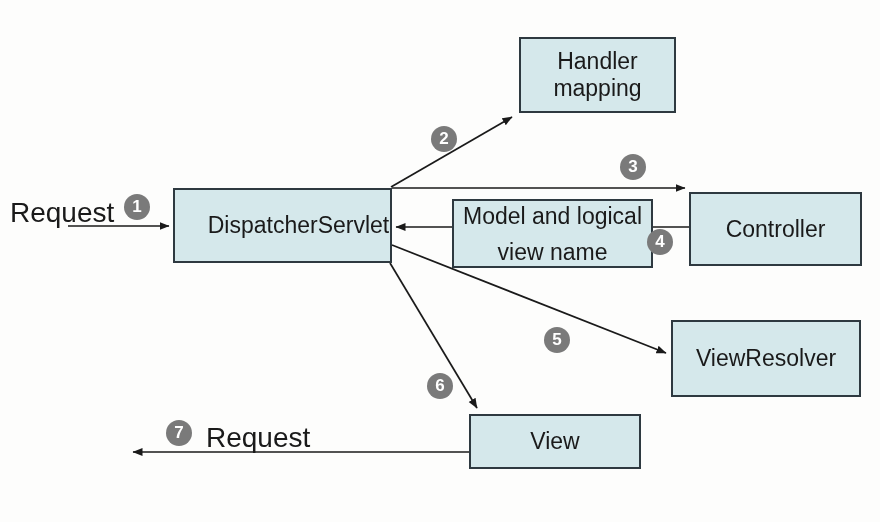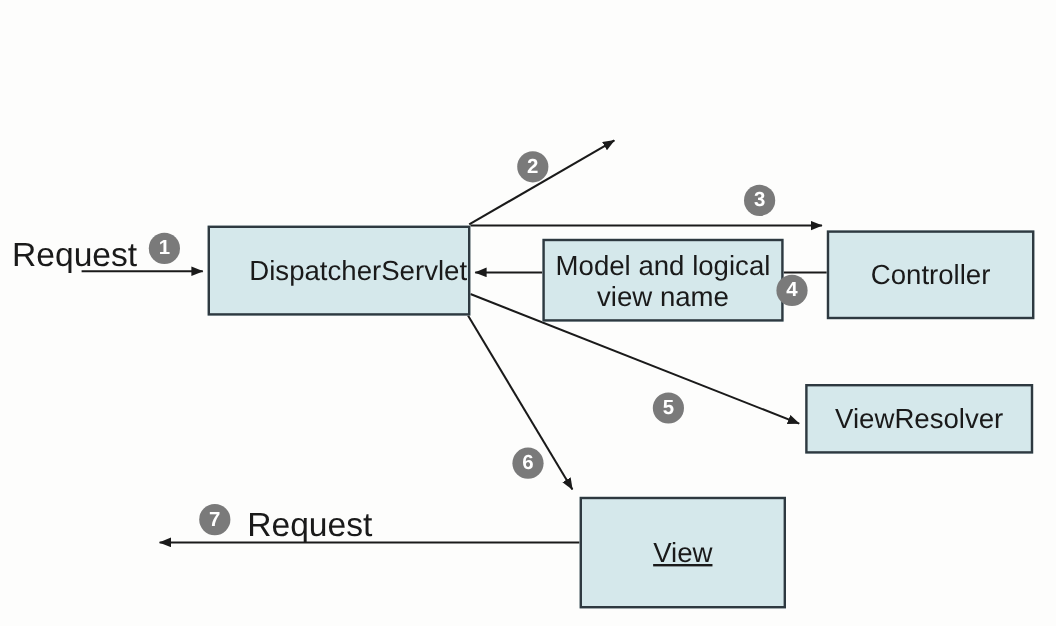--- a/index.html
+++ b/index.html
@@ -50,34 +50,37 @@
     <line x1="452" y1="227" x2="396" y2="227" marker-end="url(#ah)"></line>
     <line x1="392" y1="245" x2="666" y2="353" marker-end="url(#ah)"></line>
     <line x1="390" y1="263" x2="477" y2="408" marker-end="url(#ah)"></line>
     <line x1="483" y1="452" x2="133" y2="452" marker-end="url(#ah)"></line>
   </svg>
 
   <div class="node" style="left:173px;top:188px;width:219px;height:75px;padding-left:32px;">
     <span>DispatcherServlet</span>
   </div>
 
+  <div class="node" style="left:519px;top:37px;width:157px;height:76px;">
+    <span>Handler mapping</span>
+  </div>
 
   <div class="node" style="left:689px;top:170px;width:173px;height:74px;margin-top:22px;">
     <span>Controller</span>
   </div>
 
-  <div class="node" style="left:452px;top:199px;width:201px;height:69px;line-height:26px;">
+  <div class="node" style="left:452px;top:199px;width:201px;height:69px;line-height:36px;">
     <span>Model and logical view name</span>
   </div>
 
-  <div class="node" style="left:671px;top:320px;width:190px;height:58px;">
+  <div class="node" style="left:671px;top:320px;width:190px;height:77px;">
     <span>ViewResolver</span>
   </div>
 
-  <div class="node" style="left:483px;top:414px;width:172px;height:93px;text-decoration:underline;">
+  <div class="node" style="left:469px;top:414px;width:172px;height:55px;">
     <span>View</span>
   </div>
 
   <div class="flow-label" style="left:10px;top:197px;">Request</div>
 
   <div class="flow-label" style="left:206px;top:422px;">Request</div>
 
   <div class="badge" style="left:124px;top:194px;">1</div>
   <div class="badge" style="left:431px;top:126px;">2</div>
   <div class="badge" style="left:620px;top:154px;">3</div>

